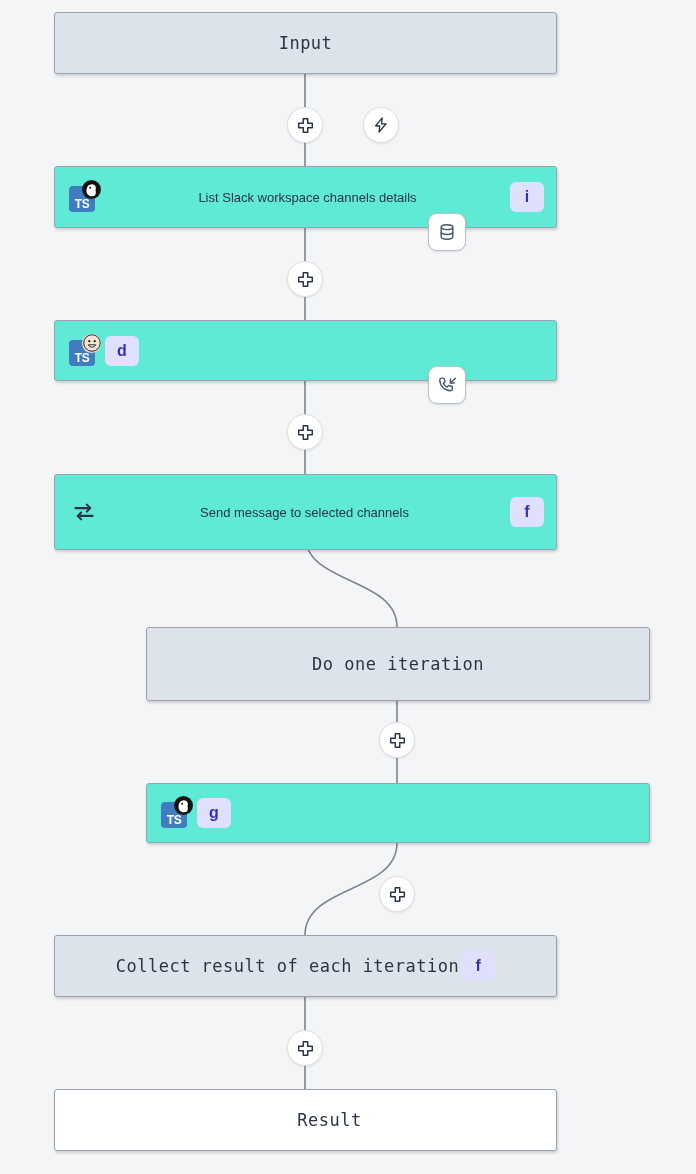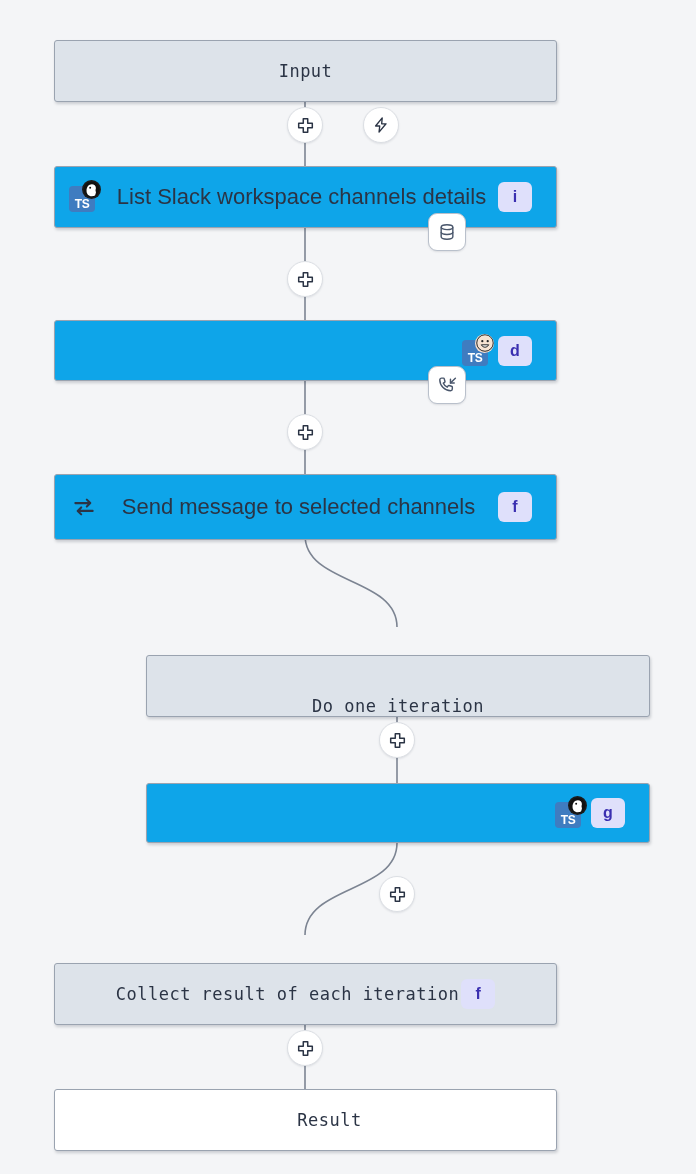--- a/index.html
+++ b/index.html
@@ -38,50 +38,48 @@
     border: 1px solid #9aa3b0;
     border-radius: 3px;
     box-shadow: 1px 2px 3px rgba(38,48,66,.20);
     display: flex;
     align-items: center;
     background: #ffffff;
   }
   .node.terminal {
     background: #dde3ea;
     justify-content: center;
-    margin-top: 28px;
   }
   .node.result {
     background: #ffffff;
     justify-content: center;
     padding-left: 48px;
   }
   .node.step {
-    background: #0ea5e9;
-    padding: 0 24px 0 14px;
-    justify-content: flex-end;
+    background: #5eead4;
+    padding: 0 12px 0 14px;
   }
 
   .terminal-label, .result-label {
     font-family: "DejaVu Sans Mono", "Liberation Mono", monospace;
     font-size: 17px;
     letter-spacing: .5px;
     color: #2b3445;
   }
 
   
   .node.terminal.with-badge {
     justify-content: center;
     gap: 2px;
   }
 
   .step-label {
     flex: 1 1 auto;
     text-align: center;
-    font-size: 22px;
+    font-size: 13px;
     color: #2b3445;
     white-space: nowrap;
     overflow: hidden;
     text-overflow: ellipsis;
     padding: 0 8px;
   }
 
   
   .badge {
     flex: 0 0 auto;
@@ -268,32 +266,32 @@
       <path d="M15.4 4.9v4.3h4.3" fill="none" stroke="#49566b" stroke-width="1.65" stroke-linecap="round" stroke-linejoin="round"></path>
     </svg>
   </div>
 
   <div class="wire-btn" style="left:287px; top:414px;">
     <svg width="19" height="19" viewBox="0 0 24 24">
       <path d="M9.2 3.4h5.6v5.8h5.8v5.6h-5.8v5.8H9.2v-5.8H3.4V9.2h5.8z" fill="#ffffff" stroke="#2b3445" stroke-width="1.9" stroke-linejoin="round"></path>
     </svg>
   </div>
 
-  <div class="node step" style="left:54px; top:474px; width:503px; height:66px;">
+  <div class="node step" style="left:54px; top:474px; width:503px; height:76px;">
     <span class="loop-icon">
       <svg width="26" height="26" viewBox="0 0 24 24">
         <path d="M4 8.4h13.3M14.6 5.2l3.2 3.2-3.2 3.2" fill="none" stroke="#2b3445" stroke-width="1.9" stroke-linecap="round" stroke-linejoin="round"></path>
         <path d="M20 15.6H6.7M9.4 12.4l-3.2 3.2 3.2 3.2" fill="none" stroke="#2b3445" stroke-width="1.9" stroke-linecap="round" stroke-linejoin="round"></path>
       </svg>
     </span>
     <span class="step-label">Send message to selected channels</span>
     <span class="badge">f</span>
   </div>
 
-  <div class="node terminal" style="left:146px; top:627px; width:504px; height:62px;align-items:flex-end;">
+  <div class="node terminal" style="left:146px; top:627px; width:504px; height:74px;">
     <span class="terminal-label">Do one iteration</span>
   </div>
 
   <div class="wire-btn" style="left:379px; top:722px;">
     <svg width="19" height="19" viewBox="0 0 24 24">
       <path d="M9.2 3.4h5.6v5.8h5.8v5.6h-5.8v5.8H9.2v-5.8H3.4V9.2h5.8z" fill="#ffffff" stroke="#2b3445" stroke-width="1.9" stroke-linejoin="round"></path>
     </svg>
   </div>
 
   <div class="node step" style="left:146px; top:783px; width:504px; height:60px;">

